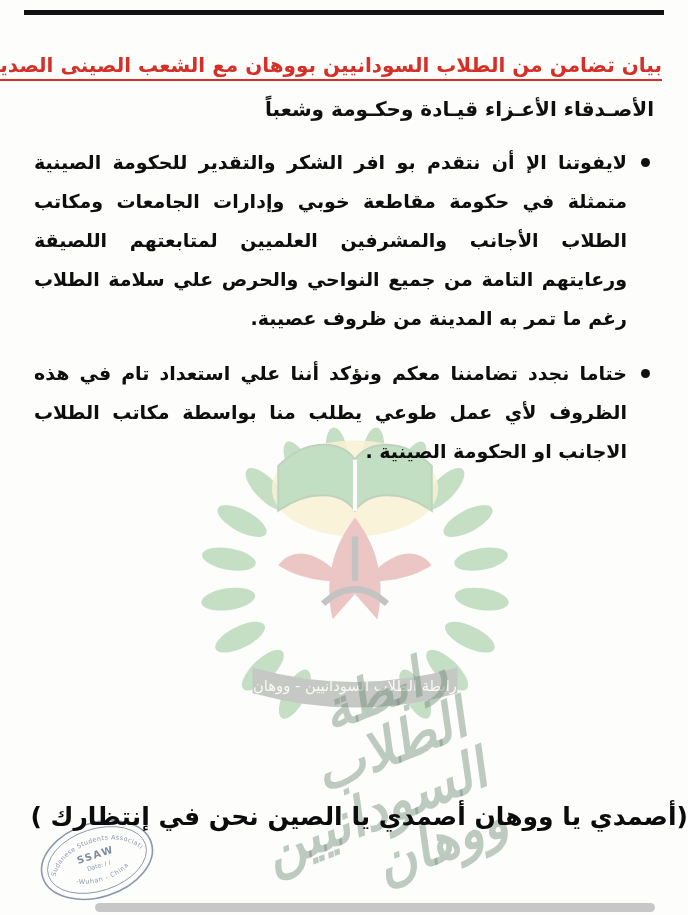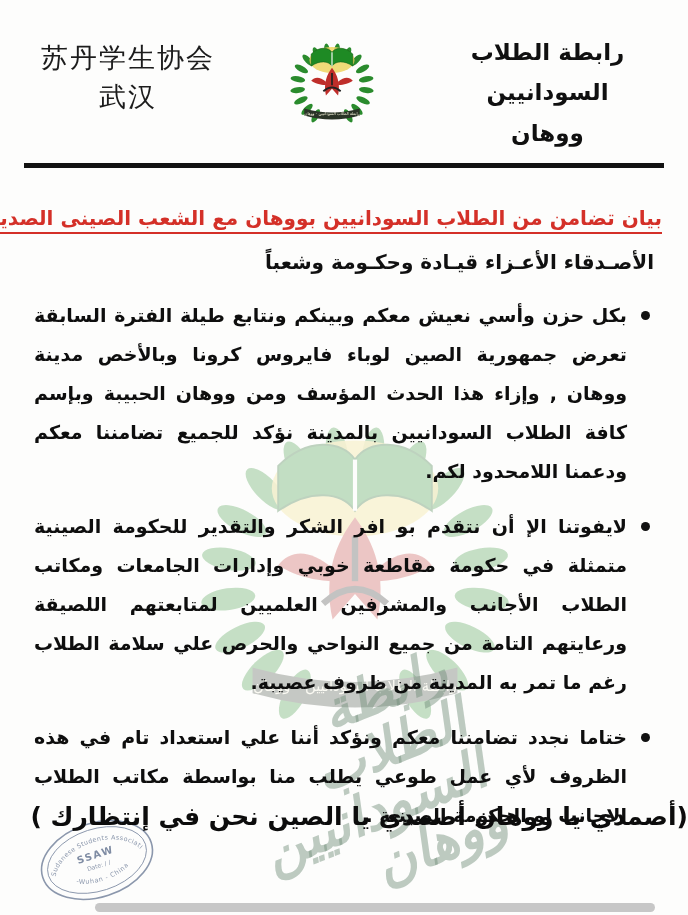--- a/index.html
+++ b/index.html
@@ -99,42 +99,26 @@
 
 <div class="watermark">
   <svg width="384" height="384" viewBox="0 0 120 120">
       <use href="#assoc-logo"></use>
     </svg>
 </div>
 <div class="calligraphy">رابطة الطلاب السودانيين ووهان</div>
 
 <div class="content">
 
-  <div class="header">
-    <div class="cn-block">
-      <div>苏丹学生协会</div>
-      <div>武汉</div>
-    </div>
-    <div class="logo-box">
-      <svg width="106" height="104" viewBox="0 0 120 120">
-          <use href="#assoc-logo"></use>
-        </svg>
-    </div>
-    <div class="ar-block">
-      <div>رابطة الطلاب السودانيين</div>
-      <div>ووهان</div>
-    </div>
-  </div>
   <div class="rule"></div>
 
   <div class="title">بيان تضامن من الطلاب السودانيين بووهان مع الشعب الصينى الصديق</div>
   <div class="salutation">الأصـدقاء الأعـزاء قيـادة وحكـومة وشعباً</div>
 
   <ul class="bullets">
-    <li>بكل حزن وأسي نعيش معكم وبينكم ونتابع طيلة الفترة السابقة تعرض جمهورية الصين لوباء فايروس كرونا وبالأخص مدينة ووهان , وإزاء هذا الحدث المؤسف ومن ووهان الحبيبة وبإسم كافة الطلاب السودانيين بالمدينة نؤكد للجميع تضامننا معكم ودعمنا اللامحدود لكم.</li>
     <li>لايفوتنا الإ أن نتقدم بو افر الشكر والتقدير للحكومة الصينية متمثلة في حكومة مقاطعة خوبي وإدارات الجامعات ومكاتب الطلاب الأجانب والمشرفين العلميين لمتابعتهم اللصيقة ورعايتهم التامة من جميع النواحي والحرص علي سلامة الطلاب رغم ما تمر به المدينة من ظروف عصيبة.</li>
     <li>ختاما نجدد تضامننا معكم ونؤكد أننا علي استعداد تام في هذه الظروف لأي عمل طوعي يطلب منا بواسطة مكاتب الطلاب الاجانب او الحكومة الصينية .</li>
   </ul>
 
 </div>
 
 <div class="stamp-wrap">
   <svg width="138" height="108" viewBox="0 0 138 108">
     <g transform="rotate(-18 69 54)">
       <ellipse cx="69" cy="54" rx="57" ry="37" fill="none" stroke="#8b97ac" stroke-width="1.6"></ellipse>

